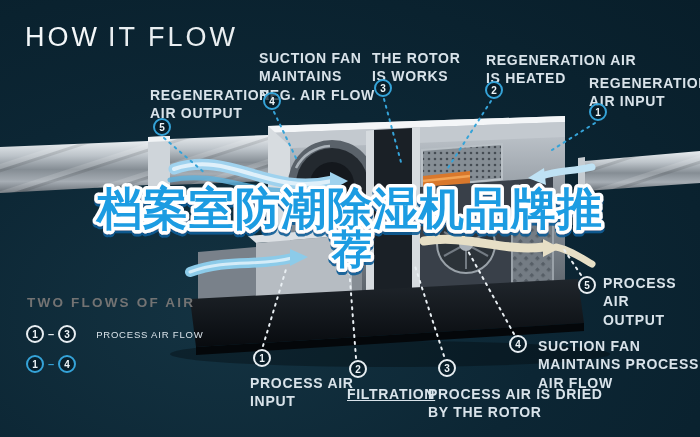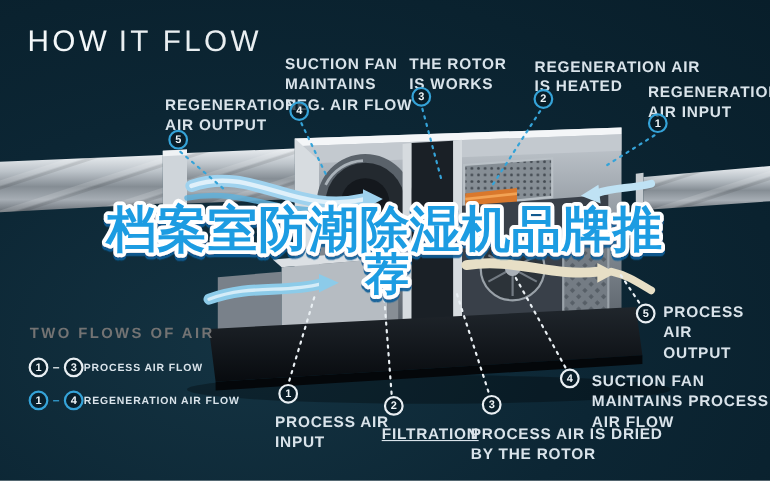--- a/index.html
+++ b/index.html
@@ -28,21 +28,21 @@
   .badge.white{border:2px solid #e8eef2;}
   .legend-head{
     position:absolute;left:27px;top:295px;color:#737373;font-size:13.5px;font-weight:700;
     letter-spacing:2.2px;z-index:2;white-space:nowrap;
   }
   .legend-row{position:absolute;left:26px;height:20px;z-index:2;display:flex;align-items:center;}
   .legend-row .badge{position:static;}
   .legend-row .dash{font-size:11px;font-weight:700;margin:0 4px;}
   .legend-row.r1 .dash{color:#e8eef2;}
   .legend-row.r2 .dash{color:#35a3d8;}
-  .legend-row .lg-label{color:#d9e3ea;font-size:9.5px;font-weight:700;letter-spacing:.8px;white-space:nowrap;}
+  .legend-row .lg-label{color:#d9e3ea;font-size:9.5px;font-weight:400;letter-spacing:.8px;margin-left:20px;white-space:nowrap;}
 </style>
 </head>
 <body>
 
 <svg id="scene" width="700" height="437" viewBox="0 0 700 437">
   <defs>
     <linearGradient id="metal" x1="0" y1="0" x2="0" y2="1">
       <stop offset="0" stop-color="#e9edf0"></stop>
         <stop offset="0.28" stop-color="#bdc4ca"></stop>
       <stop offset="0.55" stop-color="#858d94"></stop>
@@ -247,14 +247,13 @@
   <span class="badge white">1</span>
   <span class="dash">–</span>
   <span class="badge white">3</span>
   <span class="lg-label">PROCESS AIR FLOW</span>
 </div>
 
 <div class="legend-row r2" style="top:354px;">
   <span class="badge cyan">1</span>
   <span class="dash">–</span>
   <span class="badge cyan">4</span>
-  <span class="lg-label">REGENERATION AIR FLOW</span>
 </div>
 
 </body></html>

